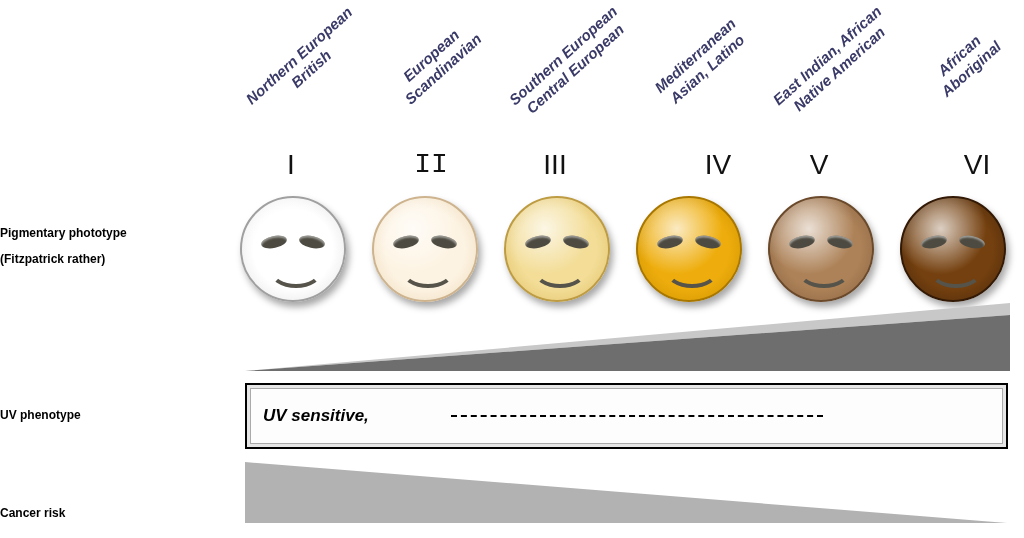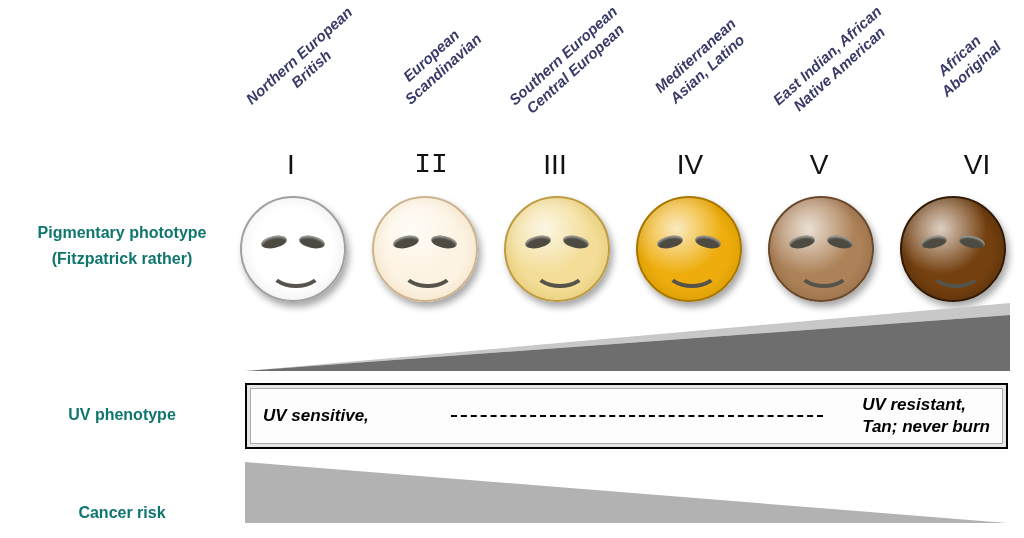--- a/index.html
+++ b/index.html
@@ -1,19 +1,19 @@
 <!DOCTYPE html>
 <html><head>
 <meta charset="utf-8">
 <style>
   html,body{margin:0;padding:0;background:#ffffff;}
   #canvas{position:relative;width:1024px;height:538px;background:#ffffff;font-family:"Liberation Sans",sans-serif;overflow:hidden;}
 
   
-  .side-label{position:absolute;left:0;width:244px;text-align:center;font-weight:bold;color:#0f766e;font-size:16px;line-height:26px;}
+  .side-label{position:absolute;left:0;width:244px;font-weight:bold;color:#000000;font-size:12px;line-height:26px;}
 
   
   .rot-label{position:absolute;width:192px;text-align:center;font-size:15px;line-height:18px;font-style:italic;font-weight:bold;color:#3a3a68;transform-origin:0 100%;transform:rotate(-42deg);}
 
   
   .numeral{position:absolute;width:60px;text-align:center;font-size:28px;color:#111;top:149px;}
 
   
   .face{position:absolute;top:196px;width:102px;height:102px;border-radius:50%;border:2px solid #999;box-shadow:3px 5px 7px rgba(0,0,0,0.35);}
   .eye{position:absolute;width:26px;height:12px;border-radius:50%;background:#4d4b41;box-shadow:inset 0 2px 2px rgba(255,255,255,0.45);top:38px;}
@@ -65,21 +65,21 @@
     <div>Native American</div>
   </div>
   <div class="rot-label" style="left: 906px; top: 104px; color: rgb(58, 58, 104);">
     <div>African</div>
     <div>Aboriginal</div>
   </div>
 
   <div class="numeral" style="left:261px;">I</div>
   <div class="numeral" style="left:401px;font-family:Liberation Mono, monospace;">II</div>
   <div class="numeral" style="left:525px;">III</div>
-  <div class="numeral" style="left:660px;">IV</div>
+  <div class="numeral" style="left:688px;">IV</div>
   <div class="numeral" style="left:789px;">V</div>
   <div class="numeral" style="left:947px;">VI</div>
 
   <div class="face" style="left: 240px; background: radial-gradient(circle at 38% 30%, rgba(255, 255, 255, 0.75), rgba(255, 255, 255, 0) 48%), radial-gradient(circle, rgb(255, 255, 255) 55%, rgb(224, 224, 224) 100%); border-color: rgb(160, 160, 160);">
     <div class="eye left"></div>
     <div class="eye right"></div>
     <div class="mouth"></div>
   </div>
   <div class="face" style="left: 372px; background: radial-gradient(circle at 38% 30%, rgba(255, 255, 255, 0.75), rgba(255, 255, 255, 0) 48%), radial-gradient(circle, rgb(253, 243, 226) 55%, rgb(237, 217, 186) 100%); border-color: rgb(205, 179, 142);">
     <div class="eye left"></div>
@@ -111,24 +111,20 @@
     <polygon id="mel-hi" points="0,68 765,0 765,12" fill="#c8c8c8"></polygon>
     <polygon id="mel-main" points="0,68 765,12 765,68" fill="#6e6e6e"></polygon>
   </svg>
 
   <div id="uvbox">
     <div class="inner">
       <div class="uv-text left">
         <div>UV sensitive,</div>
       </div>
       <div class="dash"></div>
-      <div class="uv-text right">
-        <div>UV resistant,</div>
-        <div>Tan; never burn</div>
-      </div>
     </div>
   </div>
 
   <svg class="tri" style="top:460px;" width="765" height="66" viewBox="0 0 765 66">
     <polygon id="can-main" points="0,2 0,63 762,63" fill="#b2b2b2"></polygon>
   </svg>
 
 </div>
 
 </body></html>

